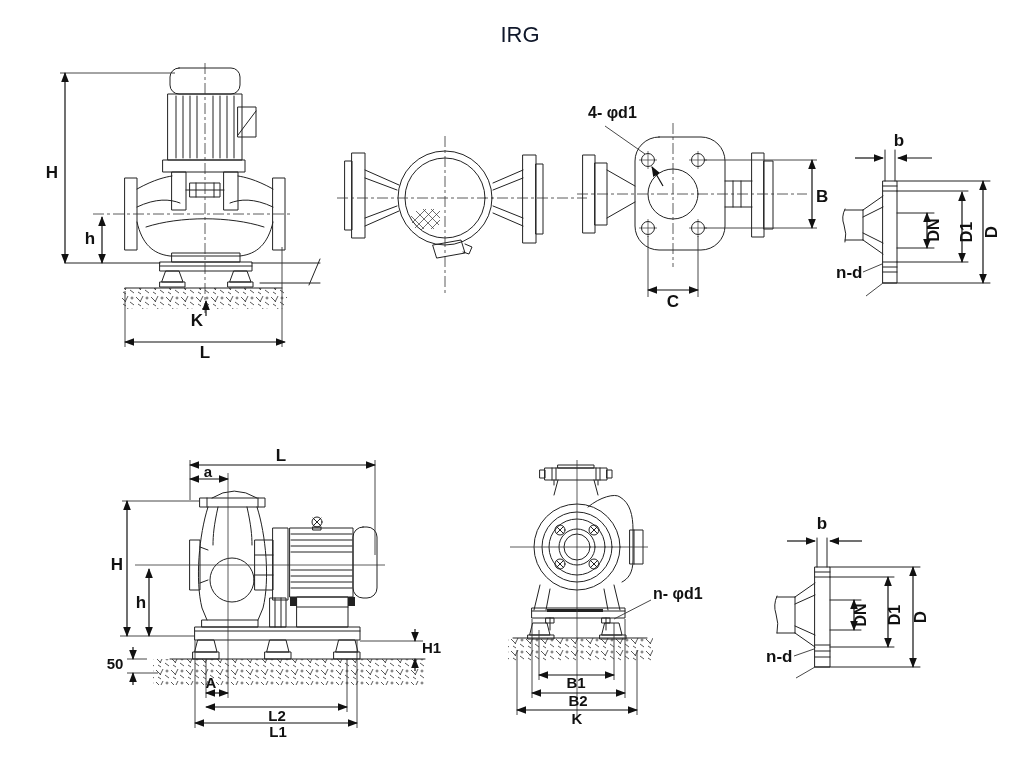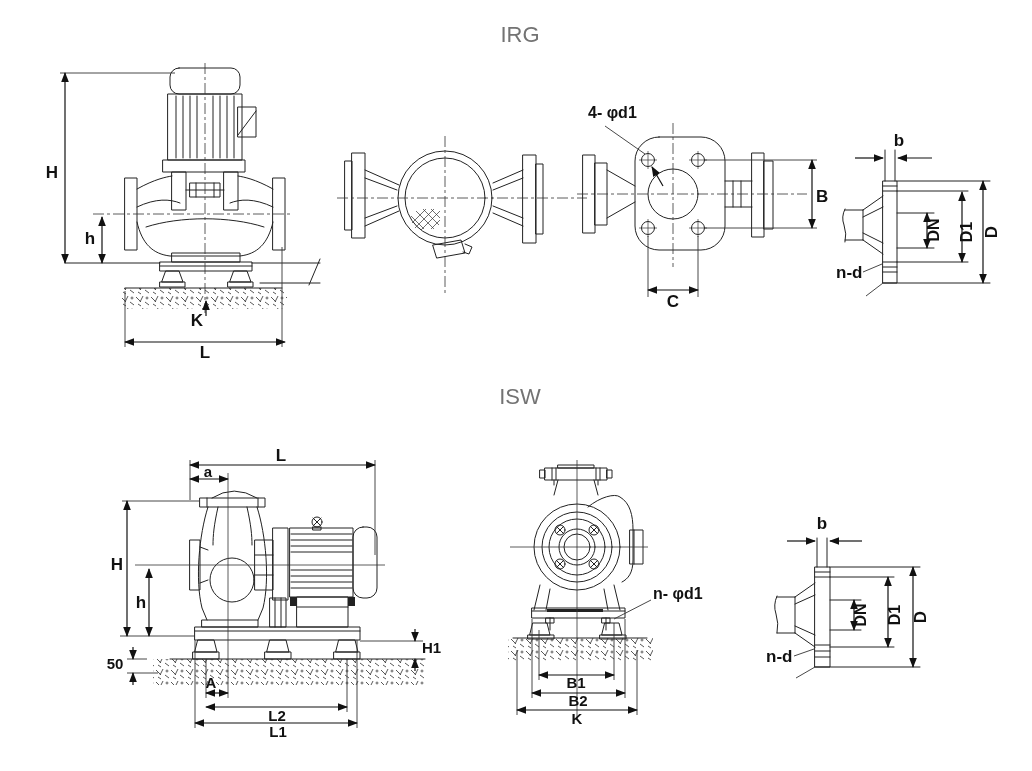--- a/index.html
+++ b/index.html
@@ -1,39 +1,38 @@
 <!DOCTYPE html>
 <html><head>
 <meta charset="utf-8">
 <style>
   html,body{margin:0;padding:0;background:#fff;}
   #stage{position:relative;width:1032px;height:771px;background:#ffffff;overflow:hidden;
          font-family:"Liberation Sans",sans-serif;}
   .panel{position:absolute;overflow:visible;}
-  .ttl{position:absolute;width:130px;text-align:center;font-size:22px;color:#737373;}
+  .ttl{position:absolute;width:130px;text-align:center;font-size:22px;color:#0f172a;}
   svg{overflow:visible;}
   .ln{fill:none;stroke:#222;stroke-width:1;stroke-linecap:round;stroke-linejoin:round;}
   .th{fill:none;stroke:#333;stroke-width:.7;}
   .dm{fill:none;stroke:#111;stroke-width:1.2;}
   .dx{fill:none;stroke:#333;stroke-width:.9;}
   .ct{fill:none;stroke:#333;stroke-width:.8;stroke-dasharray:11 3 3 3;}
   .cl{fill:none;stroke:#333;stroke-width:.8;}
   text{fill:#111;font-family:"Liberation Sans",sans-serif;}
   .lb{font-weight:bold;font-size:16px;}
   .lb17{font-weight:bold;font-size:17px;}
   .lb15{font-weight:bold;font-size:15px;}
   .dark{fill:#222;stroke:none;}
 </style>
 </head>
 <body>
 
 <div id="stage">
 
   <div class="ttl" style="left:455px;top:22px;">IRG</div>
-  <div class="ttl" style="left:455px;top:384px;">ISW</div>
 
   <svg class="panel" style="left:30px;top:55px;" width="300" height="312" viewBox="0 0 300 312">
     <defs>
       <marker id="a1" viewBox="0 0 10 10" refX="9" refY="5" markerWidth="8.5" markerHeight="8.5" orient="auto-start-reverse">
           <path d="M0,1.2 L10,5 L0,8.8 Z" fill="#111"></path>
         </marker>
       <pattern id="r1" width="15" height="12" patternUnits="userSpaceOnUse">
         <path d="M1,2 l5,5 M8,1 l-3,6 M10,7 l4,3 M3,9 l3,2" stroke="#444" stroke-width=".9" fill="none"></path>
         <circle cx="12" cy="3" r="1" stroke="#444" stroke-width=".8" fill="none"></circle>
       </pattern>

